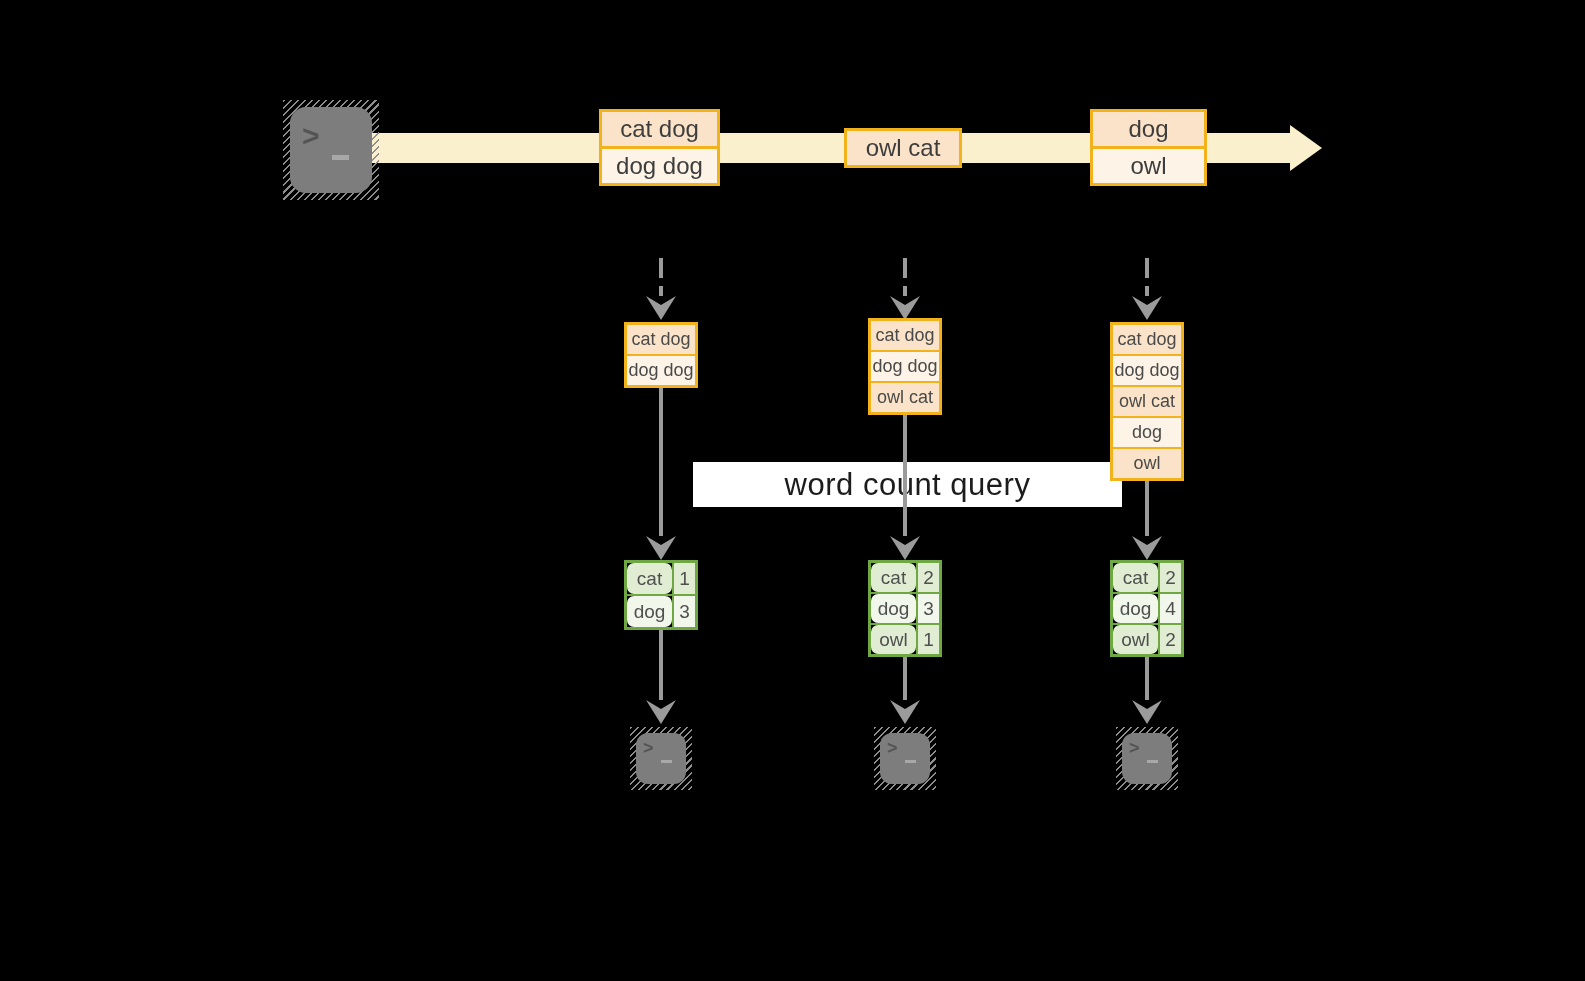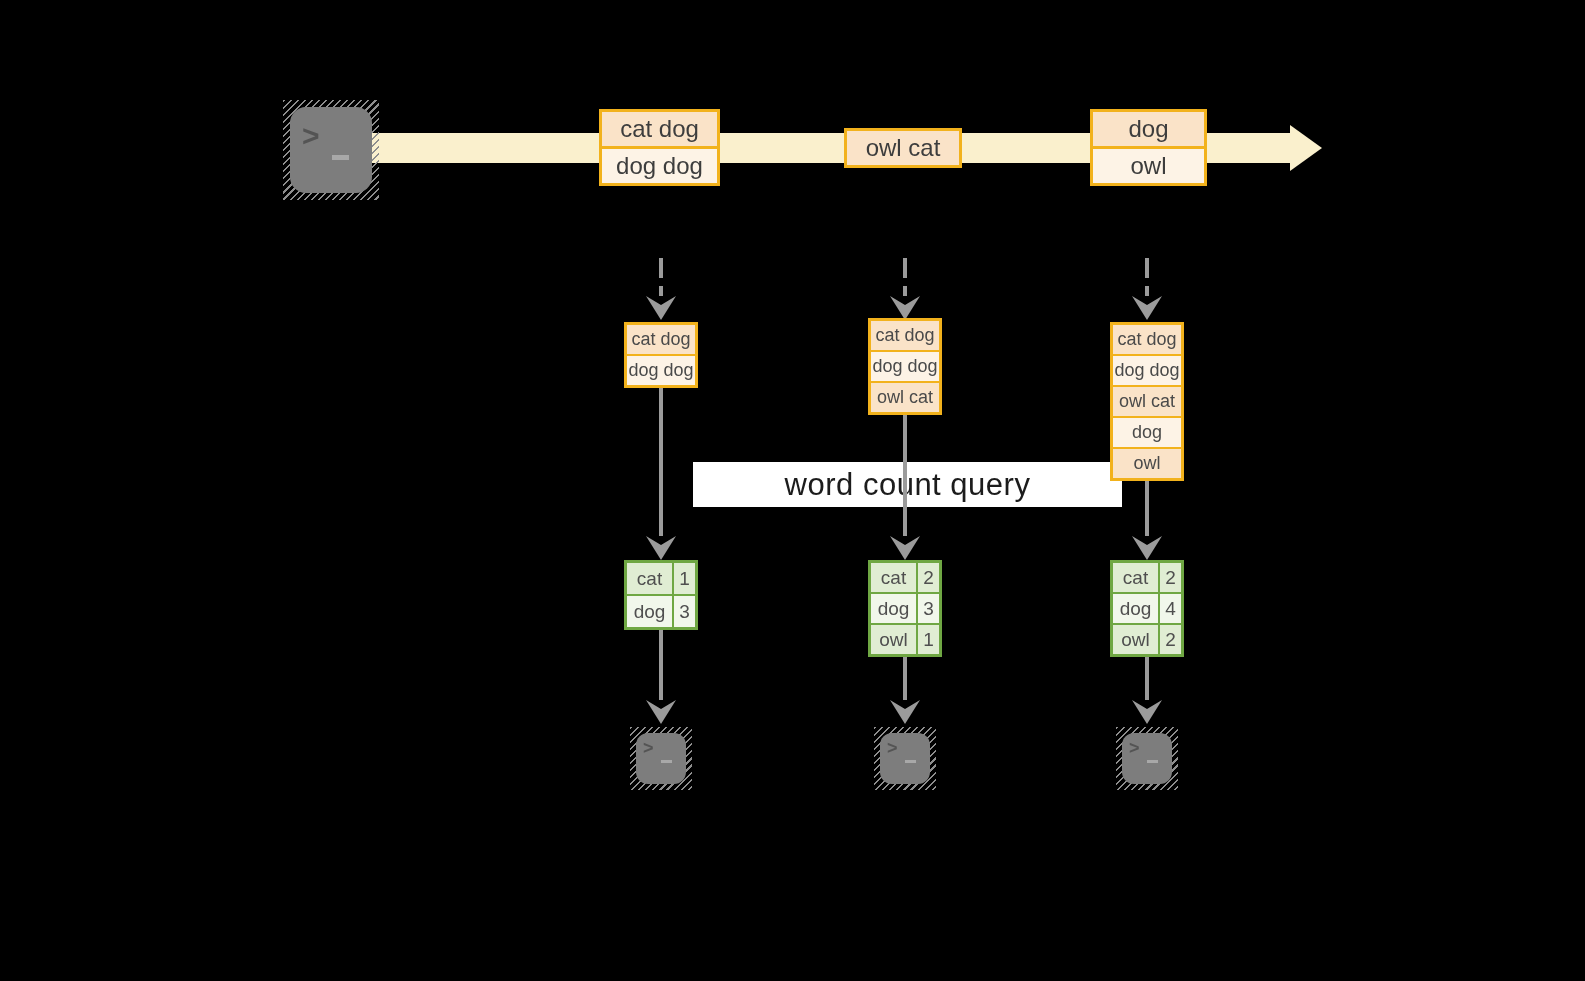--- a/index.html
+++ b/index.html
@@ -22,21 +22,21 @@
   
   .stack { position:absolute; width:68px; border:3px solid #f2b21c; z-index:5; }
   .srow { height:29px; display:flex; align-items:center; justify-content:center;
           font-size:18px; color:#4a4a4a; }
   .srow + .srow { border-top:2px solid #f2b21c; }
   
   .ctable { position:absolute; border:3px solid #6fa743; z-index:5; }
   .crow { display:flex; }
   .crow + .crow { border-top:2px solid #6fa743; }
   .cword { width:45px; display:flex; align-items:center; justify-content:center;
-           font-size:19px; color:#4f4f4f; }
+           font-size:19px; color:#4f4f4f;border-radius:7px; }
   .ccount { width:21px; border-left:2px solid #6fa743; display:flex; align-items:center;
            justify-content:center; font-size:19px; color:#4f4f4f; }
   .h31 .crow { height:31px; }
   .h29 .crow { height:29px; }
   .g-dark  .cword, .g-dark  .ccount { background:#e0edd3; }
   .g-light .cword, .g-light .ccount { background:#f1f7eb; }
   
   .vdash { position:absolute; width:4px; height:38px; z-index:3;
            background:repeating-linear-gradient(to bottom,#9b9b9b 0 20px, transparent 20px 28px); }
   .vline { position:absolute; width:4px; background:#9b9b9b; z-index:3; }

